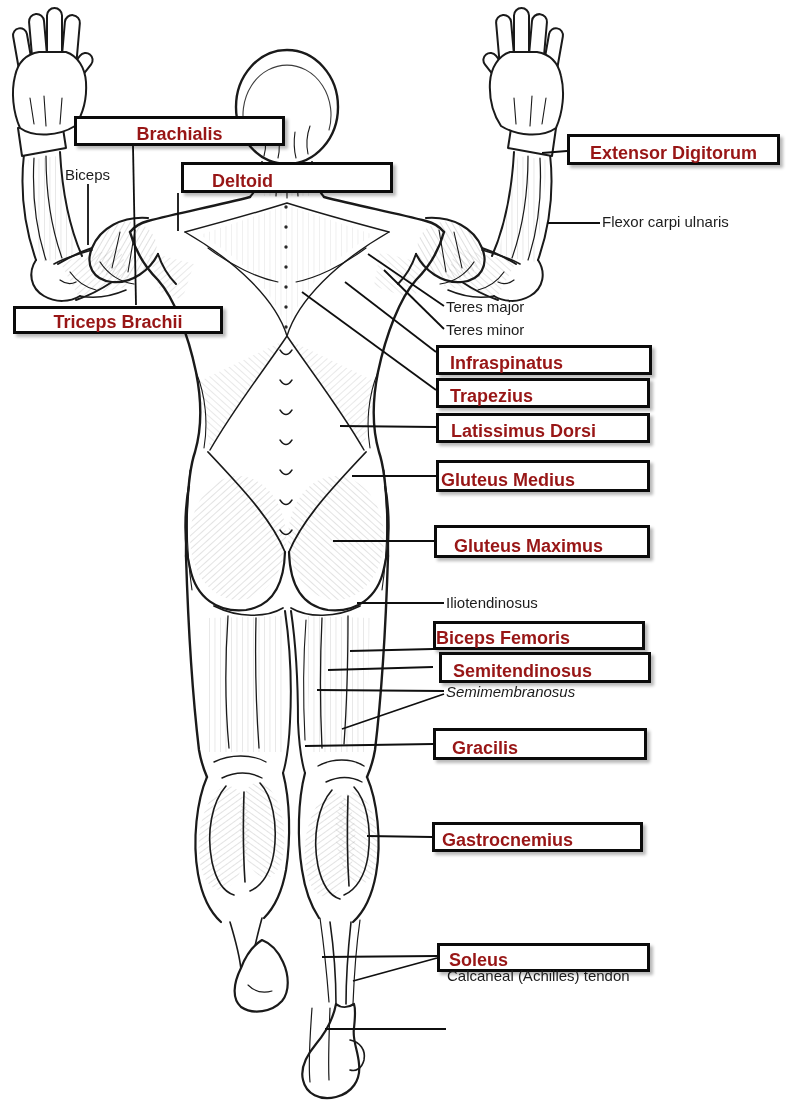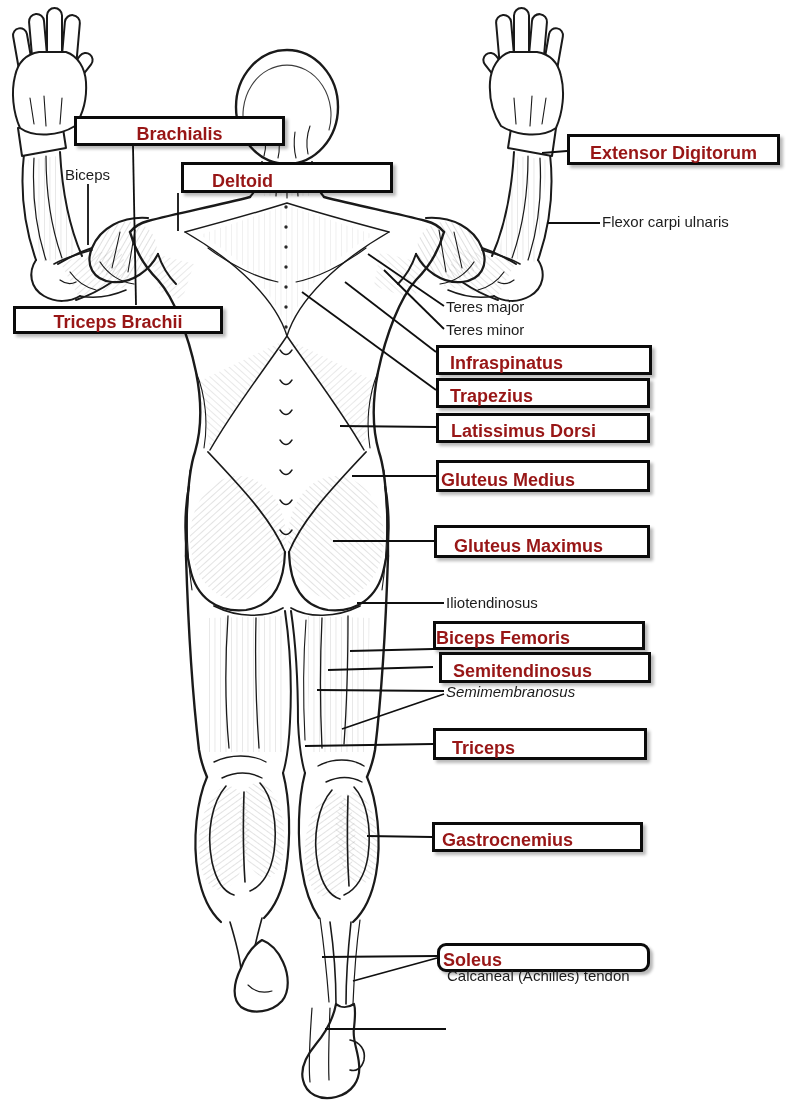--- a/index.html
+++ b/index.html
@@ -243,26 +243,26 @@
   <div class="abox" style="left:434px;top:525px;width:216px;height:33px;padding-left:17px;">
       <span>Gluteus Maximus</span>
     </div>
   <div class="abox" style="left:433px;top:621px;width:212px;height:29px;padding-left:0;">
       <span>Biceps Femoris</span>
     </div>
   <div class="abox" style="left:433px;top:652px;width:212px;height:31px;padding-left:11px;margin-left:6px;">
       <span>Semitendinosus</span>
     </div>
   <div class="abox" style="left:433px;top:728px;width:214px;height:32px;padding-left:16px;">
-      <span>Triceps</span>
+      <span>Gracilis</span>
     </div>
   <div class="abox" style="left:432px;top:822px;width:211px;height:30px;padding-left:7px;">
       <span>Gastrocnemius</span>
     </div>
-  <div class="abox" style="left:437px;top:943px;width:213px;height:29px;padding-left:3px;border-radius:9px;">
+  <div class="abox" style="left:437px;top:943px;width:213px;height:29px;padding-left:9px;">
       <span>Soleus</span>
     </div>
 
   <div class="plabel" style="left:65px;top:167px;">Biceps</div>
   <div class="plabel" style="left:602px;top:214px;">Flexor carpi ulnaris</div>
   <div class="plabel" style="left:446px;top:299px;">Teres major</div>
   <div class="plabel" style="left:446px;top:322px;">Teres minor</div>
   <div class="plabel" style="left:446px;top:595px;">Iliotendinosus</div>
   <div class="plabel" style="left:446px;top:684px;font-style:italic;">Semimembranosus</div>
   <div class="plabel" style="left:447px;top:968px;">Calcaneal (Achilles) tendon</div>

